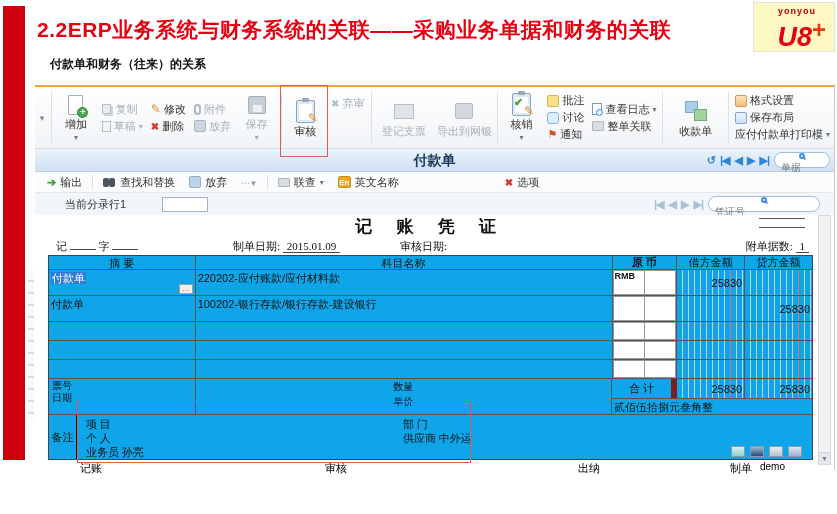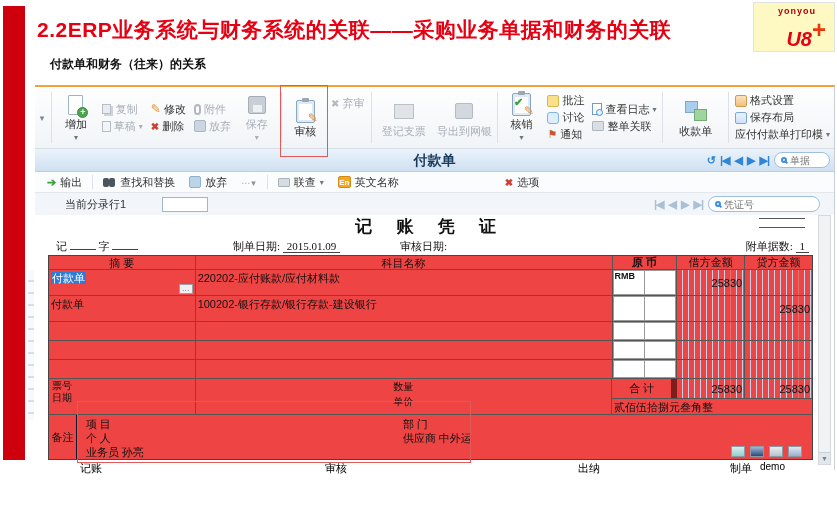--- a/index.html
+++ b/index.html
@@ -5,21 +5,21 @@
   * { box-sizing: border-box; margin:0; padding:0; }
   html,body { width:837px; height:514px; }
   body { position:relative; background:#fff; font-family:"Liberation Sans", sans-serif; overflow:hidden; }
 
   
   .red-bar { position:absolute; left:3px; top:6px; width:22px; height:454px; background:#cf000e; }
   .slide-title { position:absolute; left:37px; top:16px; width:700px; font-size:21px; font-weight:bold; color:#e60012; white-space:nowrap; letter-spacing:0.5px; }
   .subtitle { position:absolute; left:50px; top:56px; font-size:12px; font-weight:bold; color:#111; font-family:"Liberation Serif", serif; }
   .logo { position:absolute; right:2px; top:2px; width:82px; height:50px; background:#fef9c3; border:1px solid #e2e2e2; text-align:right; padding:3px 8px 0 0; }
   .logo .brand { display:block; color:#b00010; font-size:9px; font-weight:bold; letter-spacing:1px; padding-right:10px; }
-  .logo .product { color:#e60012; font-size:20px; font-weight:bold; font-style:italic; line-height:26px; }
+  .logo .product { color:#e60012; font-size:27px; font-weight:bold; font-style:italic; line-height:26px; }
   .logo .plus { color:#e8380d; font-size:24px; font-weight:bold; vertical-align:8px; }
 
   
   .app { position:absolute; left:35px; top:85px; width:800px; height:385px; background:#fff; border-top:2px solid #f0a23c; border-right:1px solid #c9ced4; }
 
   
   .toolbar { position:absolute; left:0; top:0; width:100%; height:62px; background:linear-gradient(#fefefe,#f1f4f7); border-bottom:1px solid #d8dde3; display:flex; align-items:stretch; padding:2px 0; }
   .tb-sep { width:1px; background:#dde1e7; margin:3px 2px; }
   .tb-caret { width:15px; display:flex; align-items:center; justify-content:center; color:#7b8691; font-size:9px; }
   .tb-big { width:46px; display:flex; flex-direction:column; align-items:center; justify-content:center; font-size:11px; color:#333; padding:1px; line-height:13px; text-align:center; position:relative; }
@@ -73,21 +73,21 @@
   .g-x-gray::before { content:"\2716"; color:#b3bac2; font-size:10px; }
   .g-flag::before { content:"\2691"; color:#c9542e; font-size:11px; }
   .g-dots::before { content:"\22EF\25BE"; color:#8a939d; font-size:9px; letter-spacing:1px; }
 
   
   .docbar { position:absolute; left:0; top:62px; width:100%; height:23px; background:linear-gradient(#eaf3fb,#cfe0f1); border-bottom:1px solid #b9cfe4; }
   .doc-title { position:absolute; left:50%; top:3px; transform:translateX(-50%); font-size:14px; font-weight:bold; color:#17395c; }
   .nav { position:absolute; right:4px; top:3px; display:flex; align-items:center; gap:5px; }
   .nav .nv { color:#2f86d6; font-size:11px; font-weight:bold; cursor:default; letter-spacing:-1px; }
   .nav.gray .nv { color:#a9c0d5; }
-  .search-pill { display:flex; align-items:center; gap:3px; background:#fff; border:1px solid #9fc0dd; border-radius:9px; height:16px; padding:0 6px; }
+  .search-pill { display:flex; align-items:center; gap:3px; background:#fff; border:1px solid #9fc0dd; border-radius:9px; height:16px; padding:0 6px;flex-direction:column; }
   .search-pill input { border:none; outline:none; width:100%; font-size:10px; color:#555; background:transparent; }
   .mag { width:6px; height:6px; border:2px solid #3f8edc; border-radius:50%; position:relative; flex:0 0 auto; }
   .mag::after { content:''; position:absolute; width:4px; height:2px; background:#3f8edc; transform:rotate(45deg); right:-3px; bottom:-2px; }
 
   
   .toolbar2 { position:absolute; left:0; top:85px; width:100%; height:21px; background:#fbfcfd; border-bottom:1px solid #e3e7ec; display:flex; align-items:center; font-size:11px; color:#333; padding-left:8px; gap:6px; }
   .t2-item { display:flex; align-items:center; gap:4px; padding:0 4px; height:16px; }
   .t2-sep { width:1px; height:14px; background:#dde1e7; }
 
   
@@ -101,21 +101,21 @@
   .voucher { position:absolute; left:0; top:128px; width:100%; height:257px; background:#fff; }
   .edge-strip { position:absolute; left:-7px; top:55px; width:6px; height:150px; background:repeating-linear-gradient(#f4f7fa 0 10px, #c5cedd 10px 12px); opacity:.7; }
   .paper { position:absolute; left:13px; top:2px; width:765px; font-family:"Liberation Serif", serif; color:#111; }
   .v-title { text-align:center; font-size:17px; font-weight:bold; letter-spacing:10px; height:20px; line-height:20px; }
   .v-info { position:relative; height:16px; font-size:11px; }
   .v-info .seg { position:absolute; top:2px; white-space:nowrap; }
   .uline { display:inline-block; width:26px; border-bottom:1px solid #444; height:11px; }
   .uval { display:inline-block; border-bottom:1px solid #444; padding:0 4px; }
   .deco-line { position:absolute; right:8px; width:46px; border-bottom:1px solid #555; }
 
-  .v-table { position:absolute; left:0; top:38px; width:765px; border:1px solid #444; background:#ef4444; }
+  .v-table { position:absolute; left:0; top:38px; width:765px; border:1px solid #444; background:#0ea5e9; }
   .tr { display:flex; border-bottom:1px solid #555; }
   .tr:last-child { border-bottom:none; }
   .c-sum { width:147px; border-right:1px solid #555; position:relative; font-size:11px; font-family:"Liberation Sans",sans-serif; padding:1px 2px; }
   .c-acc { width:418px; border-right:1px solid #555; font-size:11px; font-family:"Liberation Sans",sans-serif; padding:1px 2px; }
   .c-cur { width:65px; border-right:1px solid #555; display:flex; flex-direction:column;font-weight:bold; }
   .c-deb { width:68px; border-right:1px solid #555; position:relative; }
   .c-cre { width:67px; position:relative; }
   .hdr { height:14px; line-height:13px; text-align:center; font-size:11px; }
   .hdr > div { border-right:1px solid #555; }
   .hdr > div:last-child { border-right:none; }

